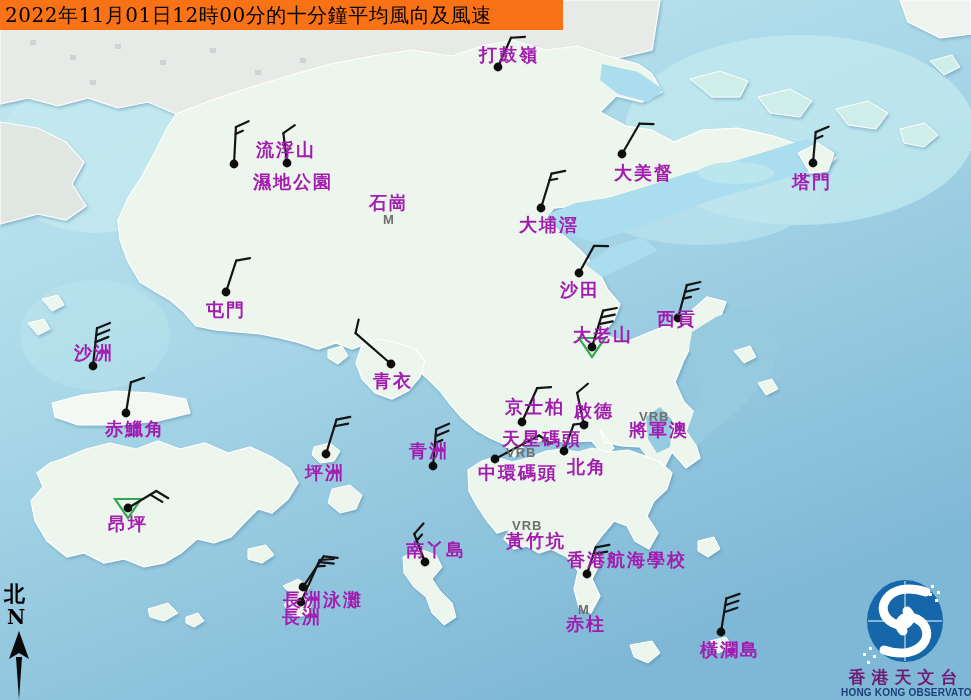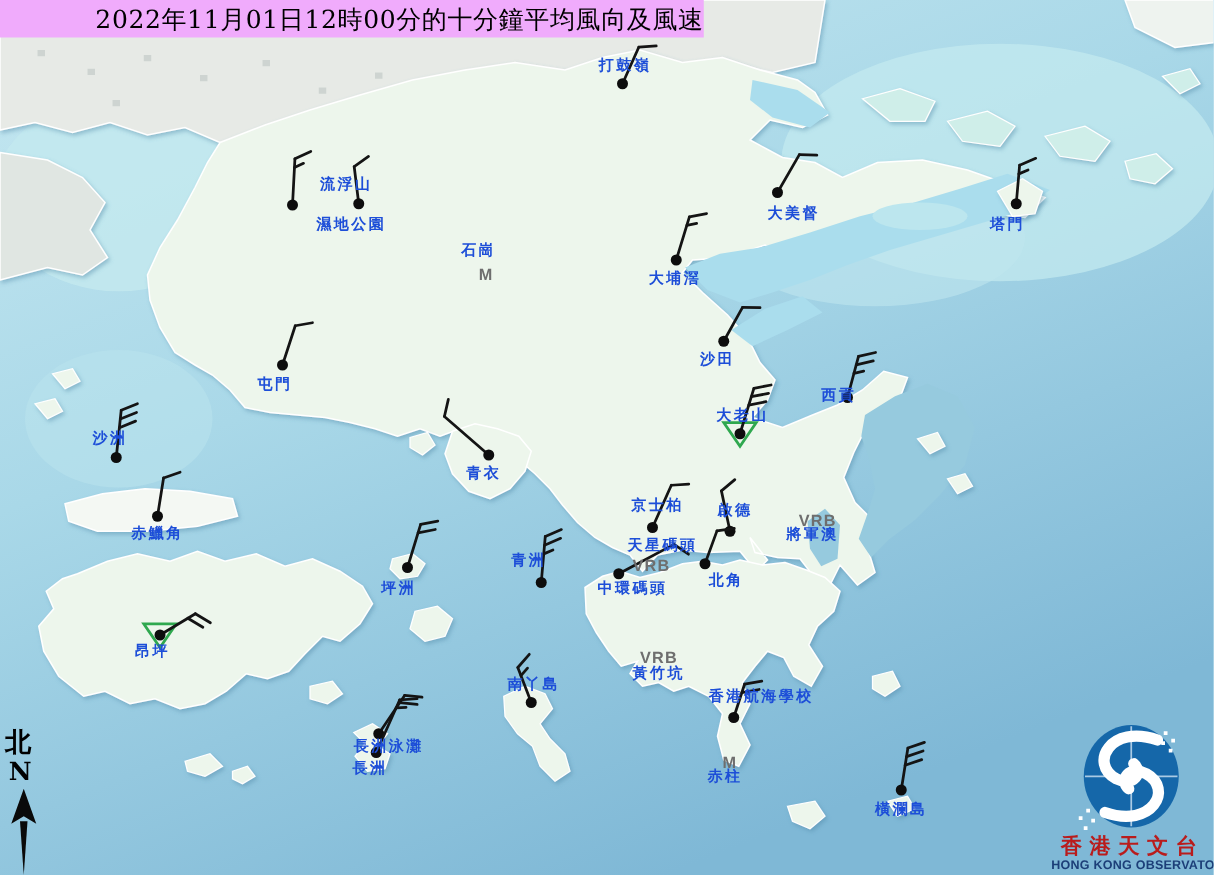--- a/index.html
+++ b/index.html
@@ -1,30 +1,30 @@
 <!DOCTYPE html>
 <html><head>
 <meta charset="utf-8">
 <style>
   html,body{margin:0;padding:0;background:#ffffff;}
   #frame{position:relative;width:971px;height:700px;overflow:hidden;
          font-family:"DejaVu Serif",serif;background:#9ccfe2;}
   #map-svg,#station-layer{position:absolute;left:0;top:0;}
-  #title-bar{position:absolute;left:0;top:0;width:563px;height:30px;background:#f0abfc;
+  #title-bar{position:absolute;left:0;top:0;width:563px;height:30px;background:#f97316;
              color:#000;font-size:20px;line-height:30px;padding-left:5px;box-sizing:border-box;
-             letter-spacing:.5px;white-space:nowrap;overflow:hidden;text-align:right;}
-  .st-label{position:absolute;color:#1d4ed8;font-weight:700;font-size:12px;letter-spacing:2px;
+             letter-spacing:.5px;white-space:nowrap;overflow:hidden;}
+  .st-label{position:absolute;color:#a21caf;font-weight:700;font-size:18px;letter-spacing:2px;
             line-height:1;white-space:nowrap;}
   .st-note{position:absolute;color:#6e6e6e;font-weight:700;font-size:13px;
            font-family:"Liberation Sans",sans-serif;letter-spacing:1px;line-height:1;}
   #compass{position:absolute;left:2px;top:580px;width:40px;height:120px;color:#000;}
   #compass .hanzi{position:absolute;left:2px;top:0;font-size:21px;font-weight:700;}
   #compass .letter{position:absolute;left:5px;top:25px;font-size:20px;font-weight:700;}
   #logo{position:absolute;left:841px;top:577px;width:130px;height:122px;text-align:center;}
-  #logo .cn{color:#b91c1c;font-size:17px;font-weight:700;letter-spacing:6px;line-height:1.1;
+  #logo .cn{color:#701a75;font-size:17px;font-weight:700;letter-spacing:6px;line-height:1.1;
             margin-top:-1px;white-space:nowrap;}
   #logo .en{color:#1c3f78;font-size:10px;font-weight:700;letter-spacing:.2px;
             font-family:"Liberation Sans",sans-serif;line-height:1.2;white-space:nowrap;}
 </style>
 </head>
 <body>
 
 <div id="frame">
 
   <svg id="map-svg" width="971" height="700" viewBox="0 0 971 700">

